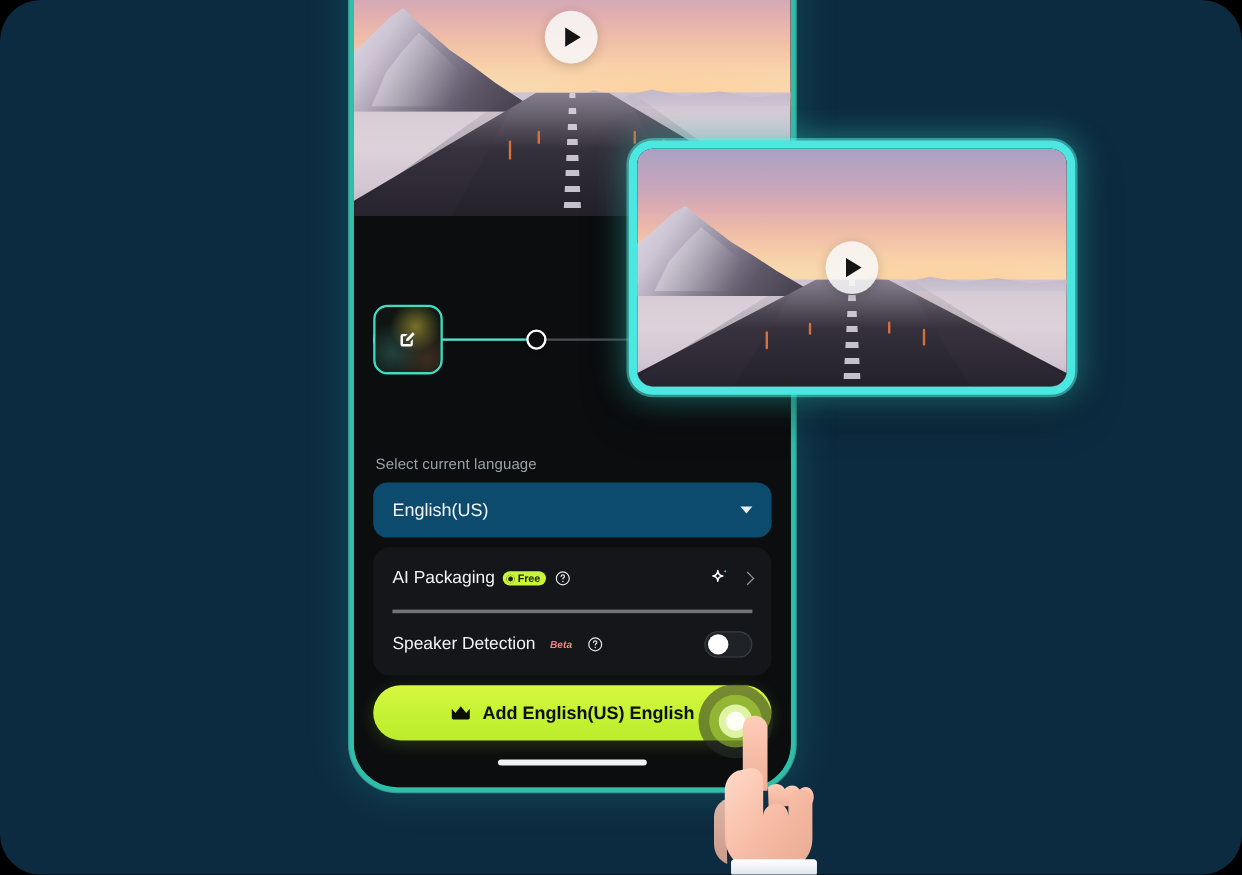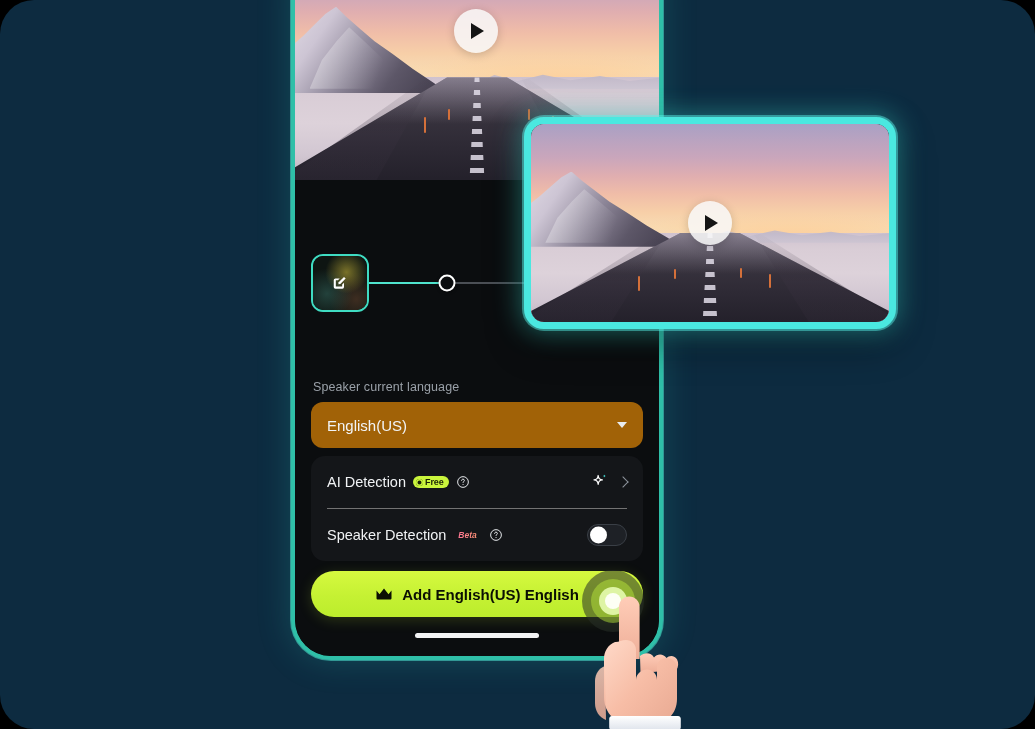--- a/index.html
+++ b/index.html
@@ -208,40 +208,40 @@
   }
 
   
   .form-label {
     position:absolute; left:18px; top:428px;
     font-size: 12.5px; color:#9aa0a8; letter-spacing:.1px;
   }
   .select-box {
     position:absolute; left:16px; right:16px; top:450px;
     height: 46px; border-radius: 12px;
-    background:#a16207;
+    background:#0c4a6e;
     display:flex; align-items:center;
     padding: 0 16px; box-sizing:border-box;
   }
   .select-value { font-size: 15px; color:#f2f4f6; flex:1 1 auto; }
   .caret {
     width:0;height:0;border-style:solid;
     border-width: 6px 5.5px 0 5.5px;
     border-color: #e9ecef transparent transparent transparent;
   }
 
   .options-card {
     position:absolute; left:16px; right:16px; top:504px;
     background:#141619; border-radius: 14px;
     padding: 0 16px; box-sizing:border-box;
   }
   .opt-row {
     height: 52px; display:flex; align-items:center; gap:7px;
   }
-  .opt-row + .opt-row { border-top: 1px solid #737373; text-align: right; }
+  .opt-row + .opt-row { border-top: 3px solid #737373; text-align: right; }
   .opt-title { font-size: 14.5px; color:#f1f3f5; font-weight:400; white-space:nowrap; }
   .opt-spacer { flex: 1 1 auto; }
 
   .badge-free {
     display:inline-flex; align-items:center; gap:2px;
     background:#caf53c; color:#1b2406;
     border-radius: 9px; padding: 1.5px 5px 1.5px 3px;
     font-size: 9px; font-weight:700; letter-spacing:-.1px;
     line-height: 1;
     justify-content: center;
@@ -395,31 +395,31 @@
       <div class="thumbrow">
         <div class="clipthumb">
           <div class="thumbart"></div>
           <svg class="editicon" viewBox="0 0 24 24" fill="none">
             <path d="M4.5 8.5a2 2 0 0 1 2-2h5.2l-2.2 2.2H7v7.6h7.6v-2.4l2.2-2.2v5.2a2 2 0 0 1-2 2H6.5a2 2 0 0 1-2-2z" fill="#ffffff"></path>
             <path d="M12.4 13.1 10 13.5l.4-2.4 6.4-6.4 2 2z" fill="#ffffff"></path>
           </svg>
         </div>
       </div>
 
-      <div class="form-label">Speaker current language</div>
+      <div class="form-label">Select current language</div>
 
       <div class="select-box">
         <span class="select-value">English(US)</span>
         <span class="caret"></span>
       </div>
 
       <div class="options-card">
 
         <div class="opt-row">
-          <span class="opt-title">AI Detection</span>
+          <span class="opt-title">AI Packaging</span>
           <span class="badge-free">
             <span class="coin"></span>
             <span>Free</span>
           </span>
           <span class="help-icon">
             <svg viewBox="0 0 24 24" width="14" height="14" fill="none">
               <circle cx="12" cy="12" r="9.2" stroke="#e6e9ec" stroke-width="1.7"></circle>
               <path d="M9.6 9.3c0-1.3 1.1-2.2 2.4-2.2s2.4.9 2.4 2.1c0 1.9-2.3 1.8-2.3 3.6" stroke="#e6e9ec" stroke-width="1.7" stroke-linecap="round"></path>
               <circle cx="12.1" cy="16.3" r="1.05" fill="#e6e9ec"></circle>
             </svg>

